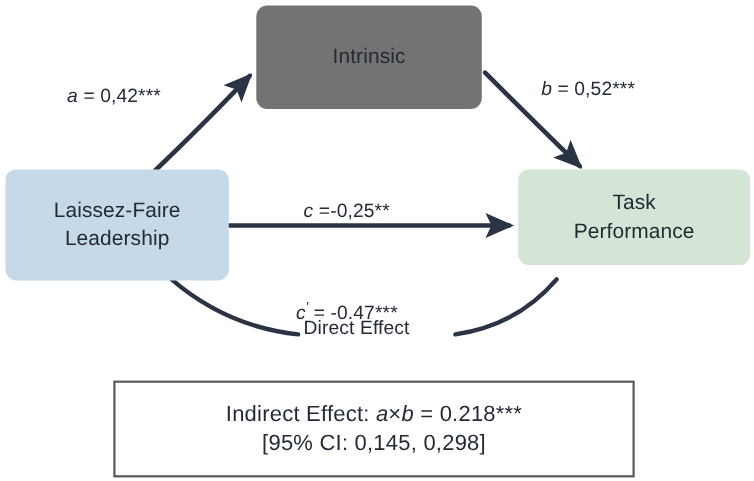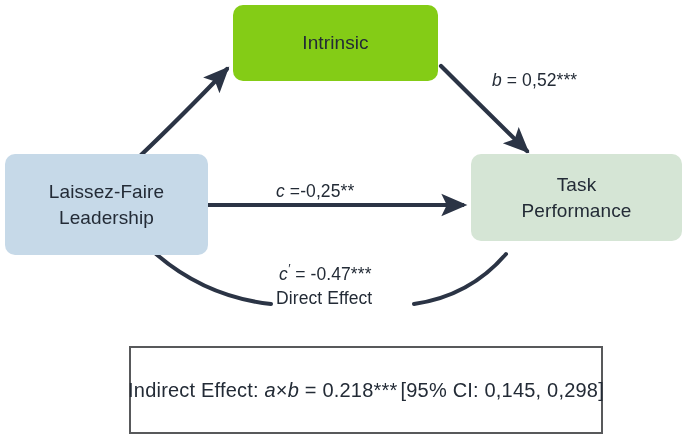--- a/index.html
+++ b/index.html
@@ -30,22 +30,22 @@
     justify-content: center;
     text-align: center;
     border-radius: 10px;
     color: #232b36;
     font-size: 19px;
     line-height: 1.32;
     letter-spacing: 0.1px;
     box-sizing: border-box;
   }
   #node-intrinsic {
-    left: 233px; top: 5px; width: 205px; height: 76px;
-    background: #84cc16;
+    left: 233px; top: 5px; width: 205px; height: 94px;
+    background: #737373;
   }
   #node-laissez {
     left: 5px; top: 154px; width: 203px; height: 101px;
     background: #c6d9e8;
   }
   #node-task {
     left: 471px; top: 154px; width: 211px; height: 87px;
     background: #d5e5d5;
   }
   .edge-label {
@@ -55,47 +55,45 @@
     white-space: nowrap;
     letter-spacing: 0.1px;
   }
   .edge-label .sym {
     font-style: italic;
   }
   #label-a { left: 61px; top: 77px; }
   #label-b { left: 492px; top: 70px; text-align: right; }
   #label-c { left: 276px; top: 181px; }
   #label-cprime {
-    left: 269px; top: 262px;
+    left: 269px; top: 272px;
     text-align: center;
-    margin-left: 10px;
   }
   #label-cprime .prime {
     font-style: italic;
     font-size: 12px;
     vertical-align: super;
   }
   #label-direct {
     left: 276px; top: 288px;
     font-size: 17.5px;
     text-align: right;
   }
   #result-box {
     position: absolute;
     left: 103px; top: 346px;
     width: 474px; height: 88px;
     border: 2px solid #58595b;
     background: #ffffff;
     box-sizing: border-box;
     display: flex;
-    flex-direction: row;
+    flex-direction: column;
     align-items: center;
     justify-content: center;
     gap: 3px;
-    margin-left: 26px;
   }
   #result-box .line {
     color: #232b36;
     font-size: 20px;
     white-space: nowrap;
     letter-spacing: 0.2px;
   }
   #result-box .sym { font-style: italic; }
 </style>
 </head>
@@ -134,20 +132,23 @@
     </div>
   </div>
 
   <div class="node-box" id="node-task">
     <div>
       <span>Task</span><br>
       <span>Performance</span>
     </div>
   </div>
 
+  <div class="edge-label" id="label-a">
+    <span class="sym">a</span><span> = 0,42***</span>
+  </div>
 
   <div class="edge-label" id="label-b">
     <span class="sym">b</span><span> = 0,52***</span>
   </div>
 
   <div class="edge-label" id="label-c">
     <span class="sym">c</span><span> =-0,25**</span>
   </div>
 
   <div class="edge-label" id="label-cprime">

